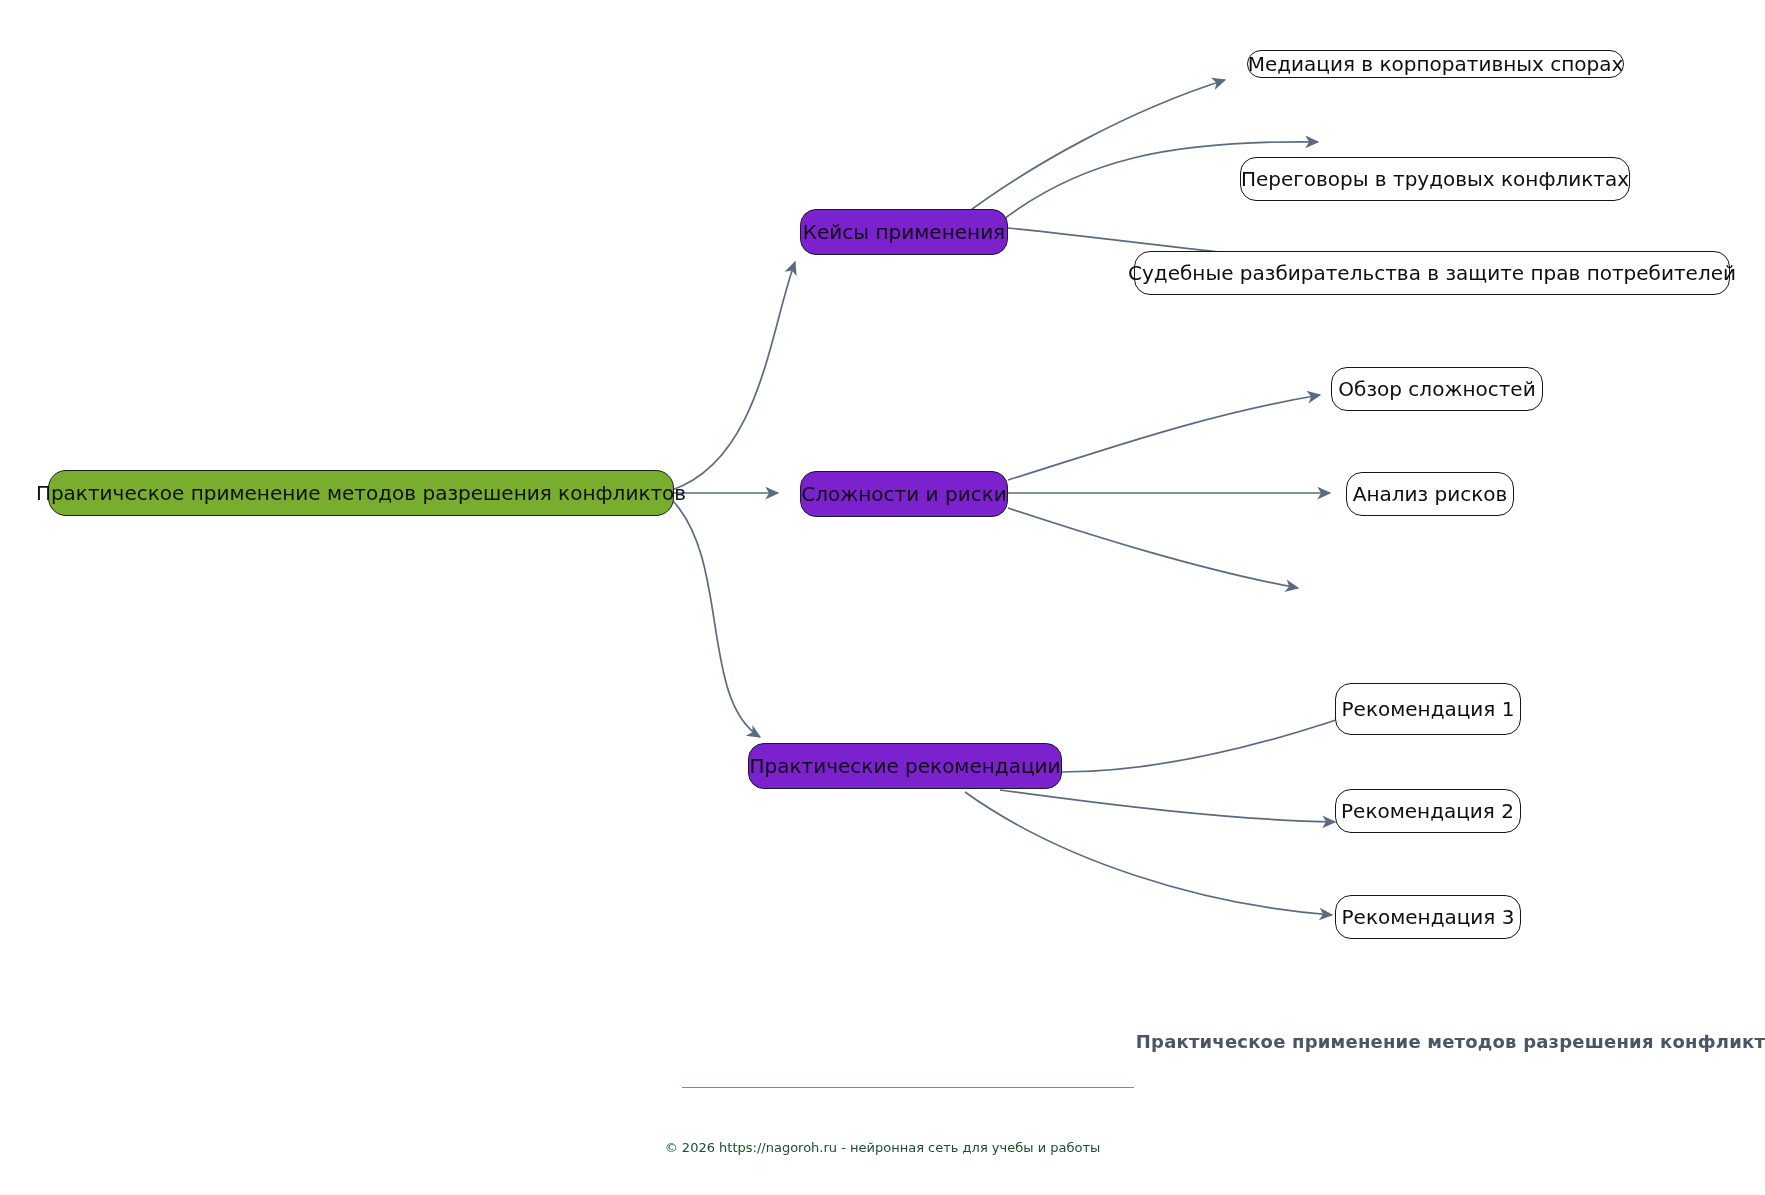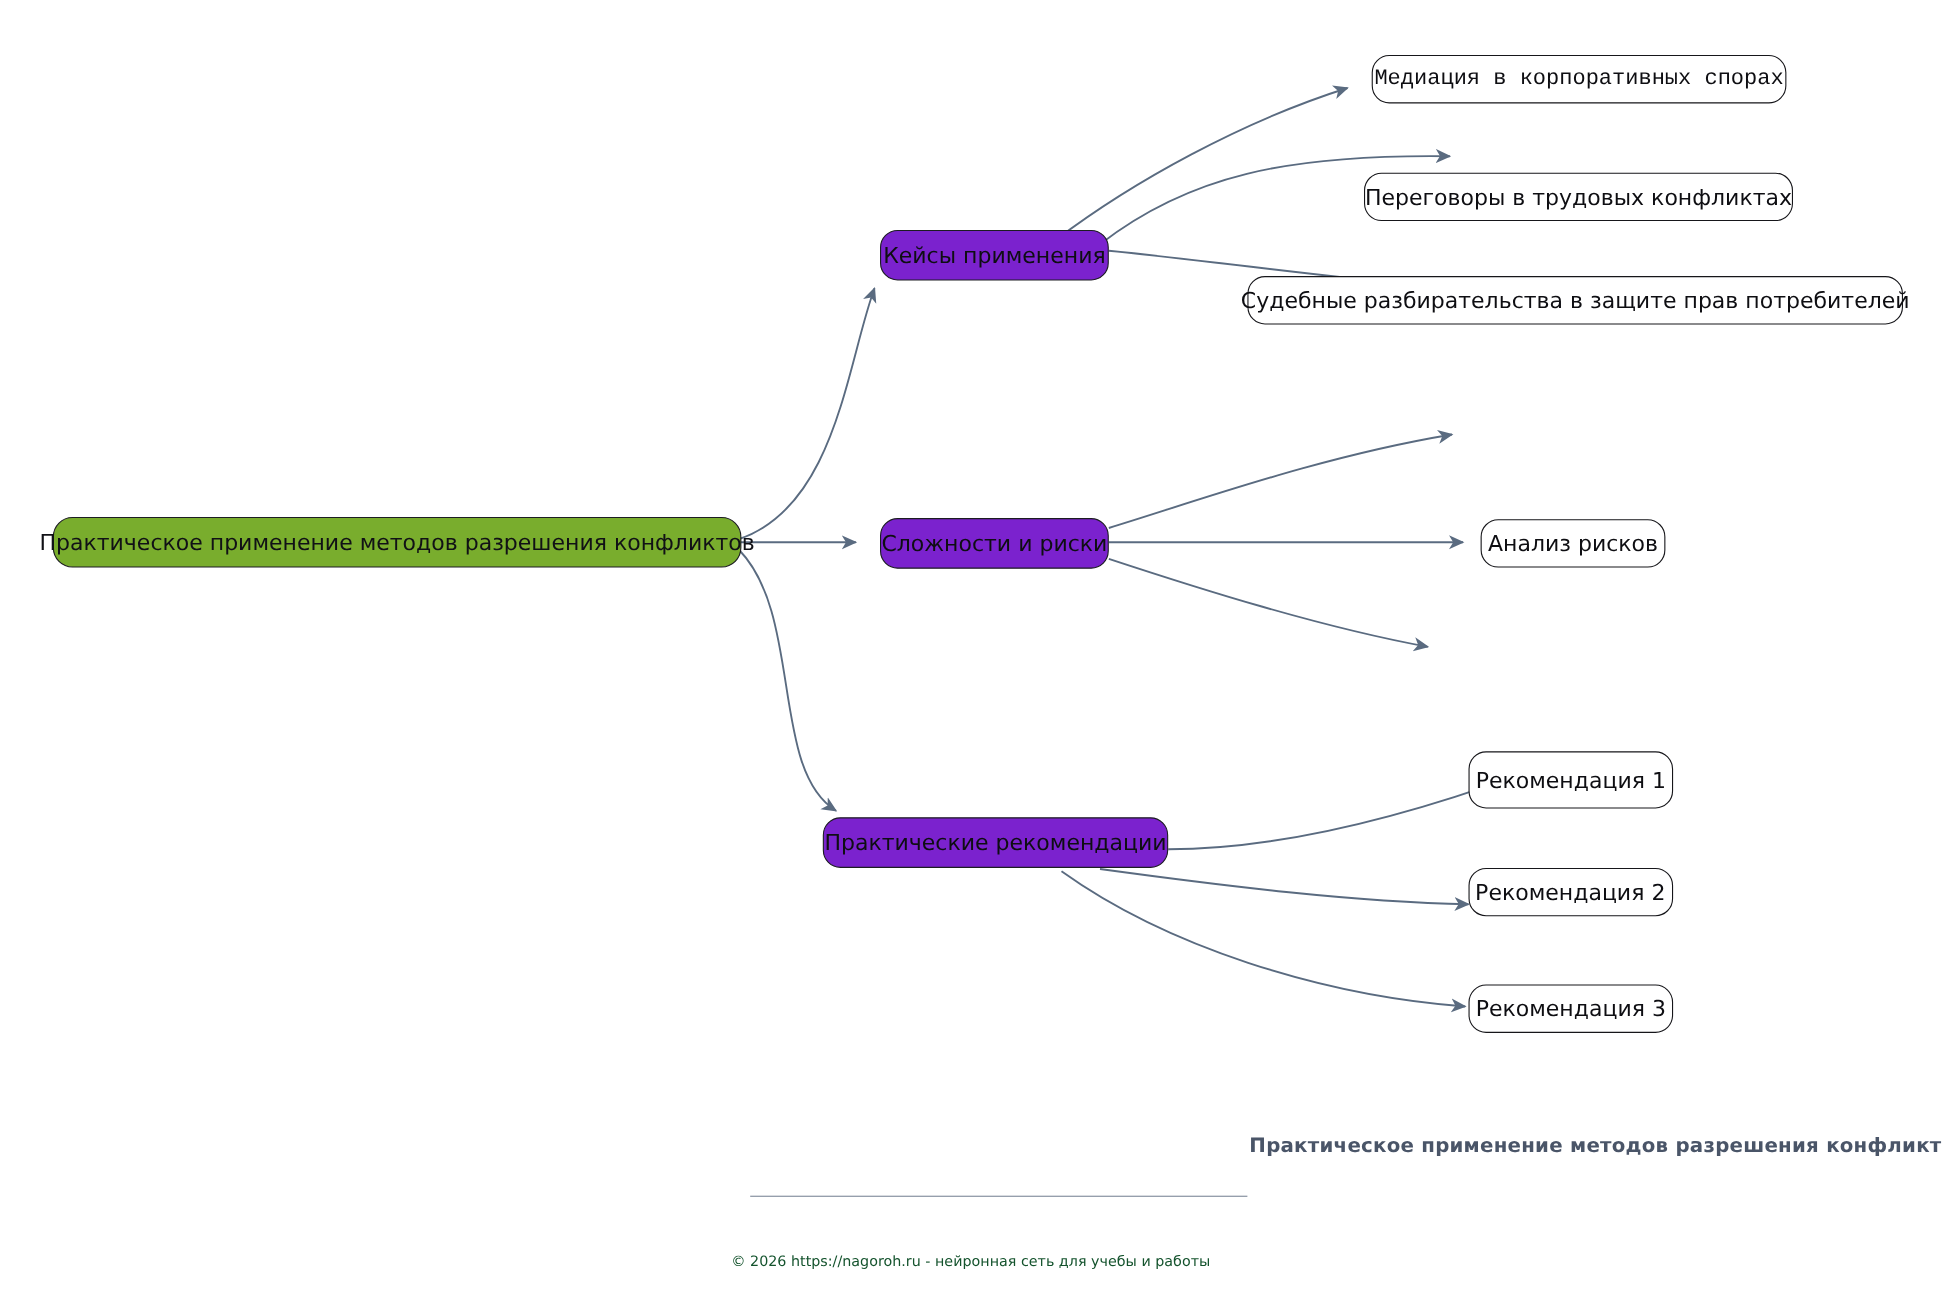--- a/index.html
+++ b/index.html
@@ -121,36 +121,39 @@
   </svg>
 
   <div class="node node-root" style="left:48px; top:470px; width:626px; height:46px;">
     <span>Практическое применение методов разрешения конфликтов</span>
   </div>
 
   <div class="node node-branch" style="left:800px; top:209px; width:208px; height:46px;">
     <span>Кейсы применения</span>
   </div>
 
-  <div class="node node-leaf" style="left:1247px; top:50px; width:377px; height:44px;font-family:Liberation Mono, monospace;">
+  <div class="node node-leaf" style="left:1247px; top:50px; width:377px; height:28px;">
     <span>Медиация в корпоративных спорах</span>
   </div>
 
   <div class="node node-leaf" style="left:1240px; top:157px; width:390px; height:44px;">
     <span>Переговоры в трудовых конфликтах</span>
   </div>
 
   <div class="node node-leaf" style="left:1134px; top:251px; width:596px; height:44px;">
     <span>Судебные разбирательства в защите прав потребителей</span>
   </div>
 
   <div class="node node-branch" style="left:800px; top:471px; width:208px; height:46px;">
     <span>Сложности и риски</span>
   </div>
 
+  <div class="node node-leaf" style="left:1331px; top:367px; width:212px; height:44px;">
+    <span>Обзор сложностей</span>
+  </div>
 
   <div class="node node-leaf" style="left:1346px; top:472px; width:168px; height:44px;">
     <span>Анализ рисков</span>
   </div>
 
 
   <div class="node node-branch" style="left:748px; top:743px; width:314px; height:46px;">
     <span>Практические рекомендации</span>
   </div>
 

